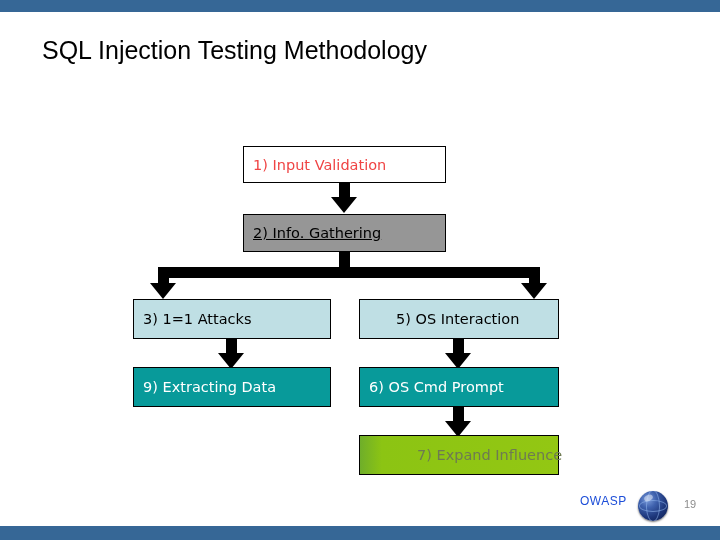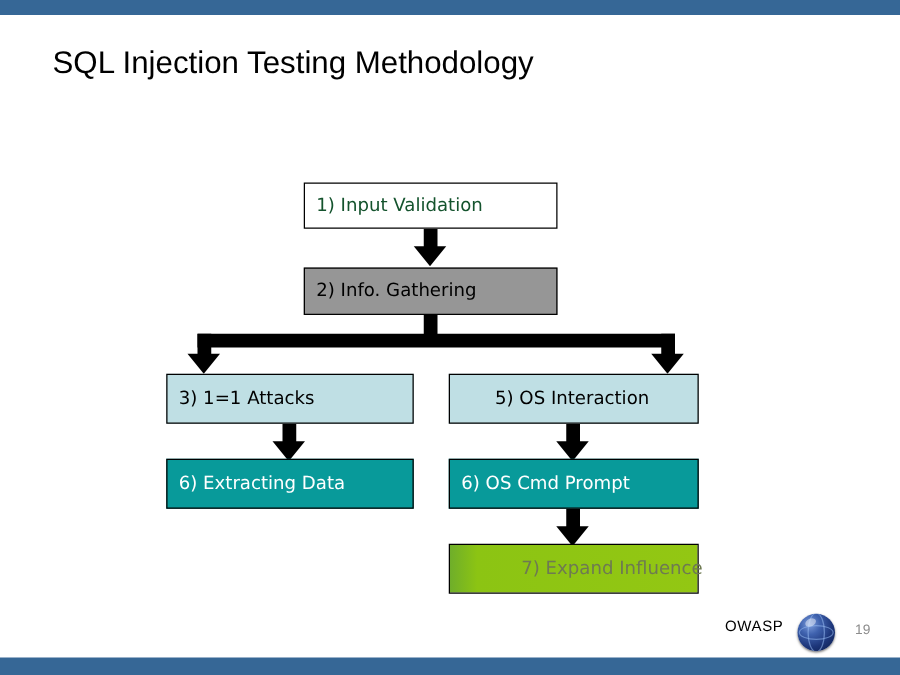--- a/index.html
+++ b/index.html
@@ -54,22 +54,22 @@
     box-sizing: border-box;
     display: flex;
     align-items: center;
     font-size: 14.5px;
     font-family: "DejaVu Sans", sans-serif;
     white-space: nowrap;
   }
   .fbox .lbl {
     padding-left: 9px;
   }
-  .box-white { background: #ffffff; color: #14532d; }
-  .box-gray  { background: #969696; color: #000000; }
+  .box-white { background: #ffffff; color: #ef4444; }
+  .box-gray  { background: #969696; color: #000000; text-decoration: underline; }
   .box-lblue { background: #bfdfe4; color: #000000; }
   .box-teal  { background: #089a9a; color: #ffffff; }
   .box-green {
     background: linear-gradient(90deg, #6fae2a 0%, #8cc413 11%, #93c713 100%);
     color: #6e7a52;
     padding-left: 48px;
   }
 
   #box1 { left: 243px; top: 146px; width: 203px; height: 37px; }
   #box2 { left: 243px; top: 214px; width: 203px; height: 38px; }
@@ -120,21 +120,21 @@
   
   #c67-shaft { left: 453px; top: 407px; height: 16px; }
   #c67-head  { left: 445px; top: 421px; }
 
   
   .owasp-text {
     position: absolute;
     left: 580px;
     top: 494px;
     font-size: 12px;
-    color: #000000;
+    color: #1d4ed8;
     font-family: "Liberation Sans", sans-serif;
     letter-spacing: 0.5px;
   }
   .owasp-globe {
     position: absolute;
     left: 638px;
     top: 491px;
     width: 30px;
     height: 30px;
     border-radius: 50%;
@@ -206,21 +206,21 @@
 
   <div class="fbox box-lblue" id="box3">
     <span class="lbl">3) 1=1 Attacks</span>
   </div>
 
   <div class="fbox box-lblue" id="box5">
     <span class="lbl">5) OS Interaction</span>
   </div>
 
   <div class="fbox box-teal" id="box4">
-    <span class="lbl">6) Extracting Data</span>
+    <span class="lbl">9) Extracting Data</span>
   </div>
 
   <div class="fbox box-teal" id="box6">
     <span class="lbl">6) OS Cmd Prompt</span>
   </div>
 
   <div class="fbox box-green" id="box7">
     <span class="lbl">7) Expand Influence</span>
   </div>
 

